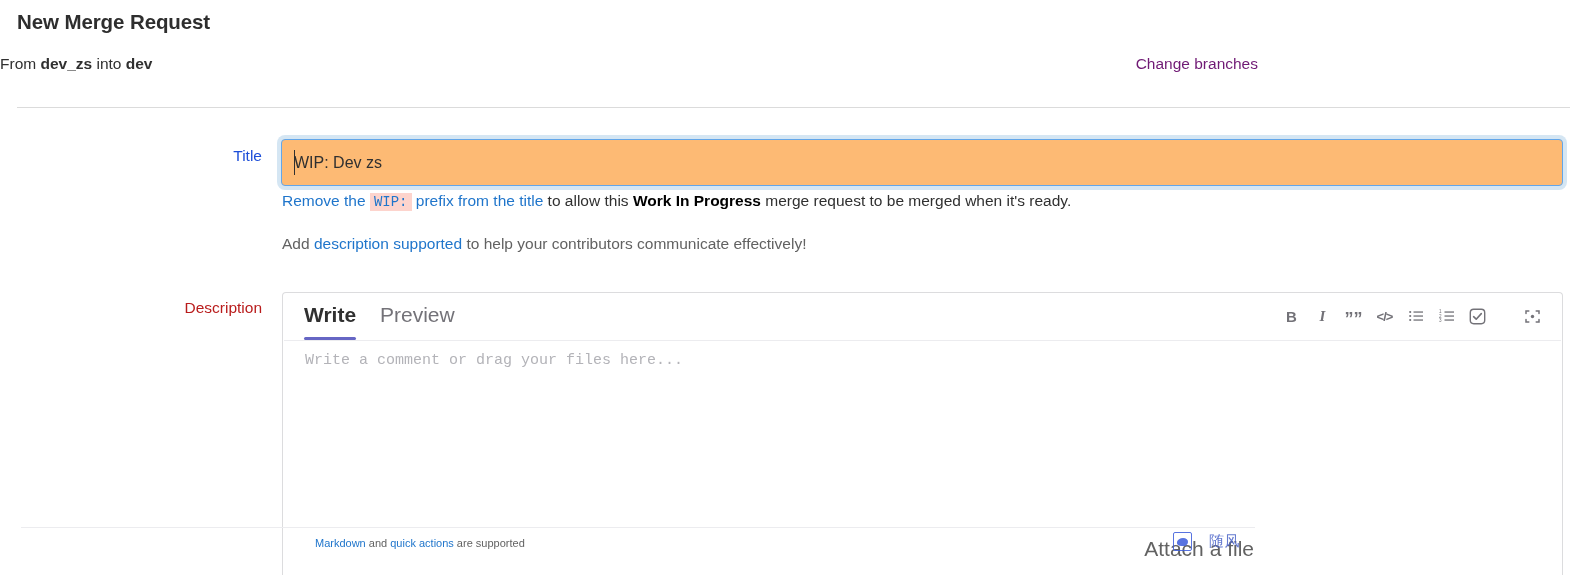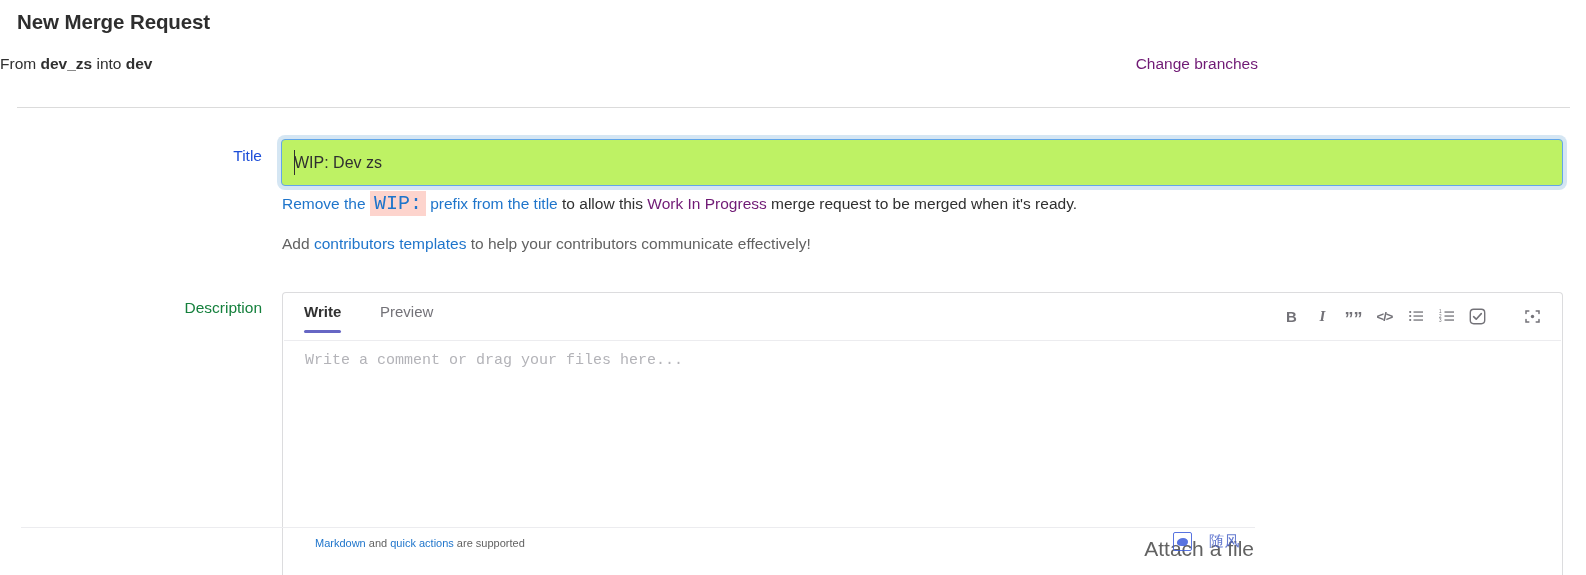--- a/index.html
+++ b/index.html
@@ -53,31 +53,31 @@
     text-align: right;
     font-size: 15.5px;
     color: #1d4ed8;
   }
   .label-description {
     position: absolute;
     left: 0; top: 299px;
     width: 262px;
     text-align: right;
     font-size: 15.5px;
-    color: #15803d;
+    color: #b91c1c;
   }
 
   
   .title-input-wrap {
     position: absolute;
     left: 281px; top: 139px;
     width: 1282px; height: 47px;
     border: 1px solid #63a6e9;
     border-radius: 4px;
-    background: #bef264;
+    background: #fdba74;
     box-shadow: 0 0 0 4px rgba(66,139,202,0.22);
   }
   .title-input {
     position: absolute;
     left: 0; top: 0;
     width: 100%; height: 100%;
     border: 0; outline: 0;
     background: transparent;
     padding: 0 12px;
     font-family: "Liberation Sans", sans-serif;
@@ -95,27 +95,27 @@
   .wip-help {
     position: absolute;
     left: 282px; top: 192px;
     font-size: 15.5px;
     color: #303030;
     white-space: nowrap;
   }
   .wip-help .lnk { color: #1f75cb; cursor: pointer; text-decoration: none; }
   .wip-help code {
     font-family: "Liberation Mono", "DejaVu Sans Mono", monospace;
-    font-size: 20px;
+    font-size: 14px;
     background: #fdd4cd;
     color: #1f75cb;
     border-radius: 0;
     padding: 1px 4px;
   }
-  .wip-help b { font-weight: 400; color: #701a75; }
+  .wip-help b { font-weight: 700; color: #000000; }
 
   .tmpl-help {
     position: absolute;
     left: 282px; top: 235px;
     font-size: 15.5px;
     color: #626262;
     white-space: nowrap;
   }
   .tmpl-help .lnk { color: #1f75cb; cursor: pointer; text-decoration: none; }
 
@@ -129,21 +129,21 @@
     border-radius: 4px 4px 0 0;
     background: #ffffff;
   }
   .editor-tabs {
     position: relative;
     height: 48px;
   }
   .tab {
     position: absolute;
     top: 10px;
-    font-size: 15px;
+    font-size: 21px;
     cursor: pointer;
     padding-bottom: 12px;
   }
   .tab-write {
     left: 21px;
     font-weight: 700;
     color: #303030;
   }
   .tab-write::after {
     content: "";
@@ -284,21 +284,21 @@
     <input class="title-input" type="text" value="WIP: Dev zs" style="">
   </div>
 
   <div class="wip-help">
     <span class="lnk">Remove the</span>
     <code>WIP:</code>
     <span class="lnk">prefix from the title</span><span> to allow this </span><b>Work In Progress</b><span> merge request to be merged when it's ready.</span>
   </div>
 
   <div class="tmpl-help">
-    <span>Add </span><span class="lnk">contributors templates</span><span> to help your contributors communicate effectively!</span>
+    <span>Add </span><span class="lnk">description supported</span><span> to help your contributors communicate effectively!</span>
   </div>
 
   <div class="label-description">Description</div>
 
   <div class="editor">
 
     <div class="editor-tabs">
       <div class="tab tab-write">Write</div>
       <div class="tab tab-preview">Preview</div>
 

